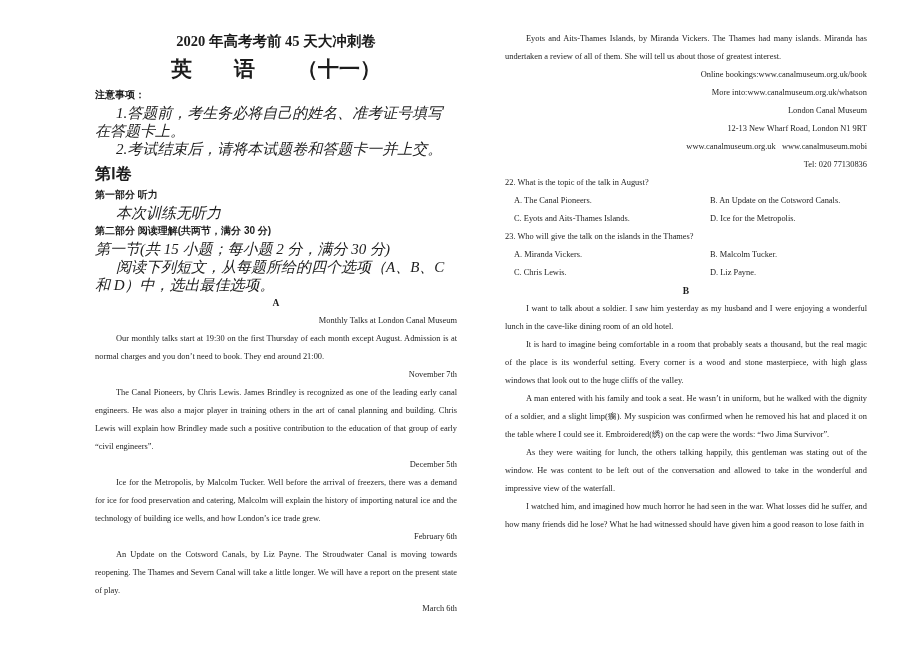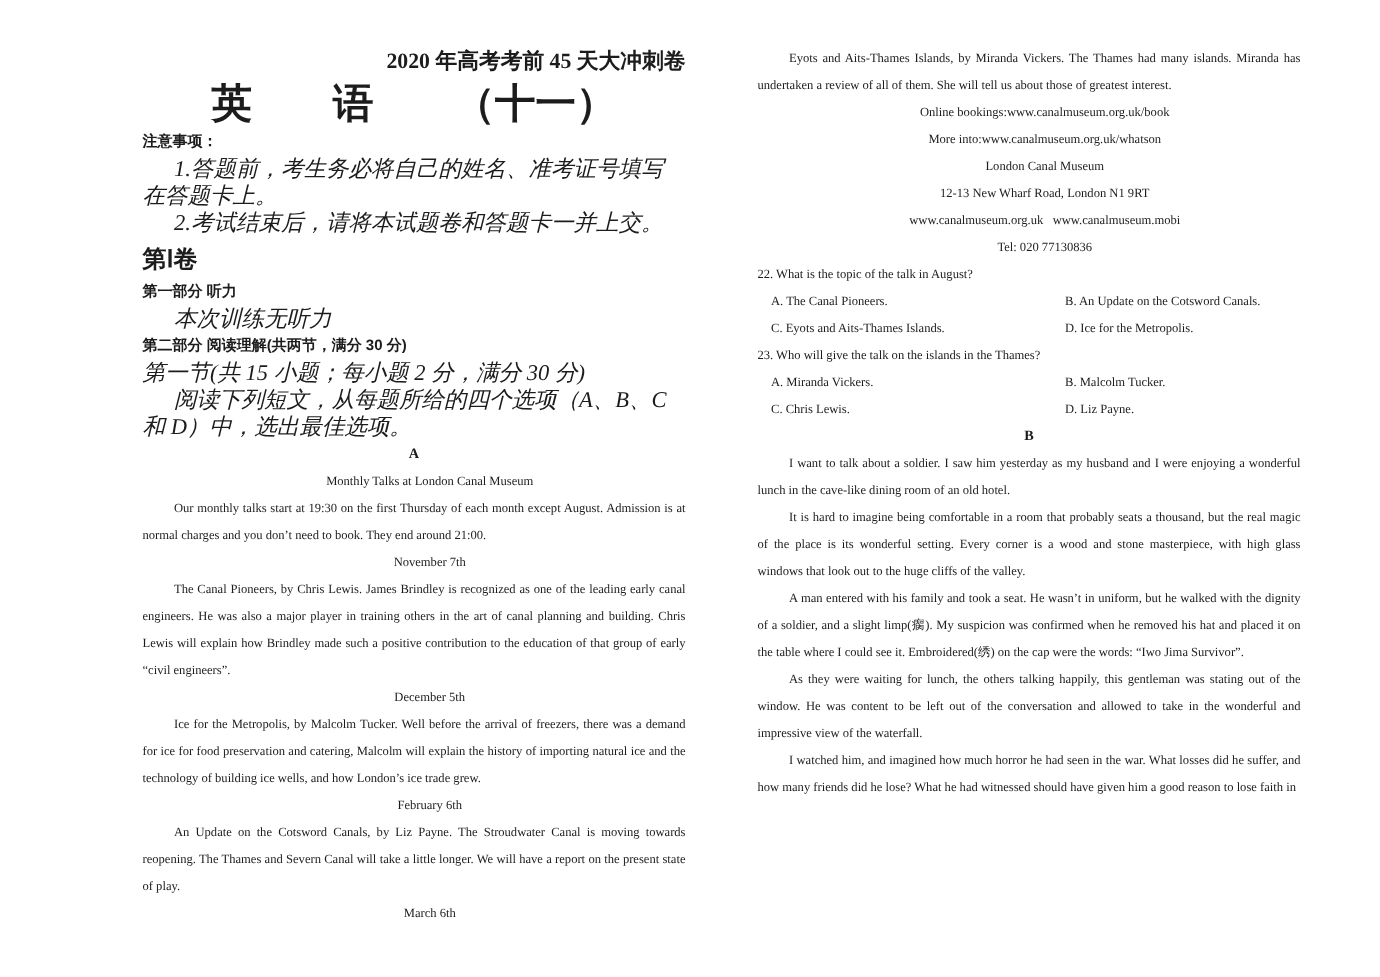--- a/index.html
+++ b/index.html
@@ -14,33 +14,33 @@
   }
   .columns {
     display: flex;
     box-sizing: border-box;
     padding: 30px 54px 0 95px;
     gap: 48px;
   }
   .col { width: 362px; flex: 0 0 362px; }
 
   
-  .title1 { text-align: right; font-weight: bold; font-size: 14.5px; line-height: 22px; margin: 0; }
-  .title2 { text-align: center; font-weight: bold; font-size: 27px; line-height: 30px; margin: 2px 0 2px; white-space: pre; }
+  .title1 { text-align: center; font-weight: bold; font-size: 14.5px; line-height: 22px; margin: 0; }
+  .title2 { text-align: center; font-weight: bold; font-size: 21px; line-height: 30px; margin: 2px 0 2px; white-space: pre; }
   .notice-heading, .sec-heading {
     font-weight: bold; font-size: 10px; line-height: 18px; margin: 0;
     font-family: "Liberation Sans", sans-serif;
   }
   .volume-title { font-weight: bold; font-size: 16px; line-height: 24px; margin: 4px 0 0; }
   .passage-label { text-align: center; font-weight: bold; font-size: 9.5px; line-height: 18px; margin: 0; }
 
   
   .cn-body { margin: 0; font-size: 15px; line-height: 18px; font-style: italic; }
   .body { margin: 0; font-size: 8.4px; line-height: 18px; text-align: justify; }
-  .plain { text-align: center; }
+  .plain { text-align: right; }
   .indent { text-indent: 21px; }
   .pre { white-space: pre-wrap; }
 
   
   .question { margin: 0; font-size: 8.4px; line-height: 18px; }
   .options {
     display: grid;
     grid-template-columns: 196px 1fr;
     padding-left: 9px;
     font-size: 8.4px;

